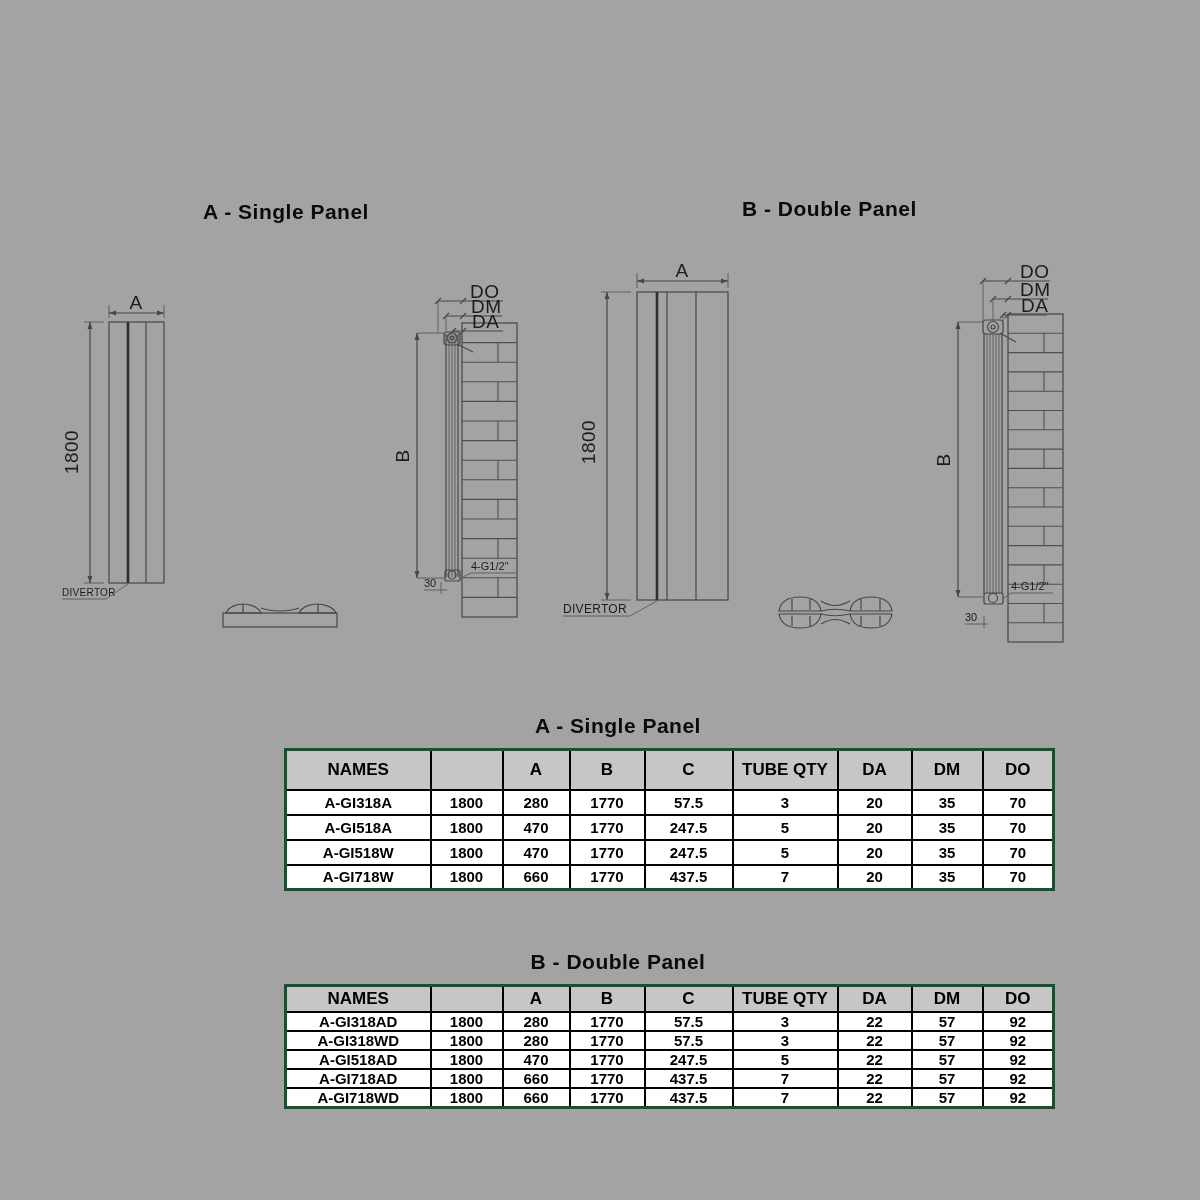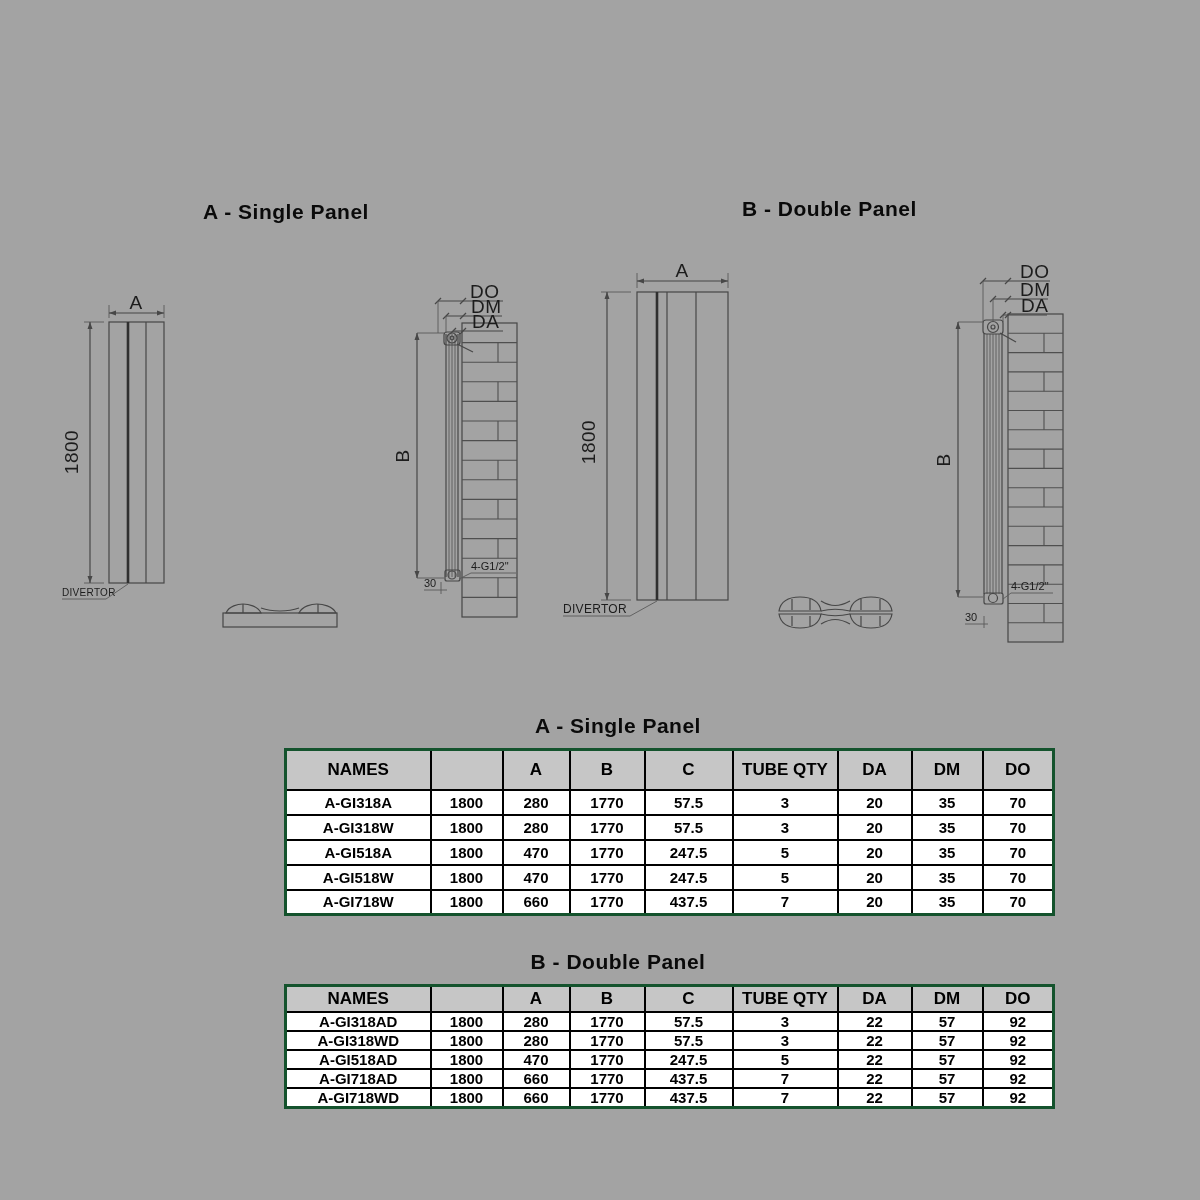--- a/index.html
+++ b/index.html
@@ -299,31 +299,20 @@
           <td>1800</td>
           <td>280</td>
           <td>1770</td>
           <td>57.5</td>
           <td>3</td>
           <td>20</td>
           <td>35</td>
           <td>70</td>
         </tr>
         <tr>
-          <td>A-GI318W</td>
-          <td>1800</td>
-          <td>280</td>
-          <td>1770</td>
-          <td>57.5</td>
-          <td>3</td>
-          <td>20</td>
-          <td>35</td>
-          <td>70</td>
-        </tr>
-        <tr>
           <td>A-GI518A</td>
           <td>1800</td>
           <td>470</td>
           <td>1770</td>
           <td>247.5</td>
           <td>5</td>
           <td>20</td>
           <td>35</td>
           <td>70</td>
         </tr>

